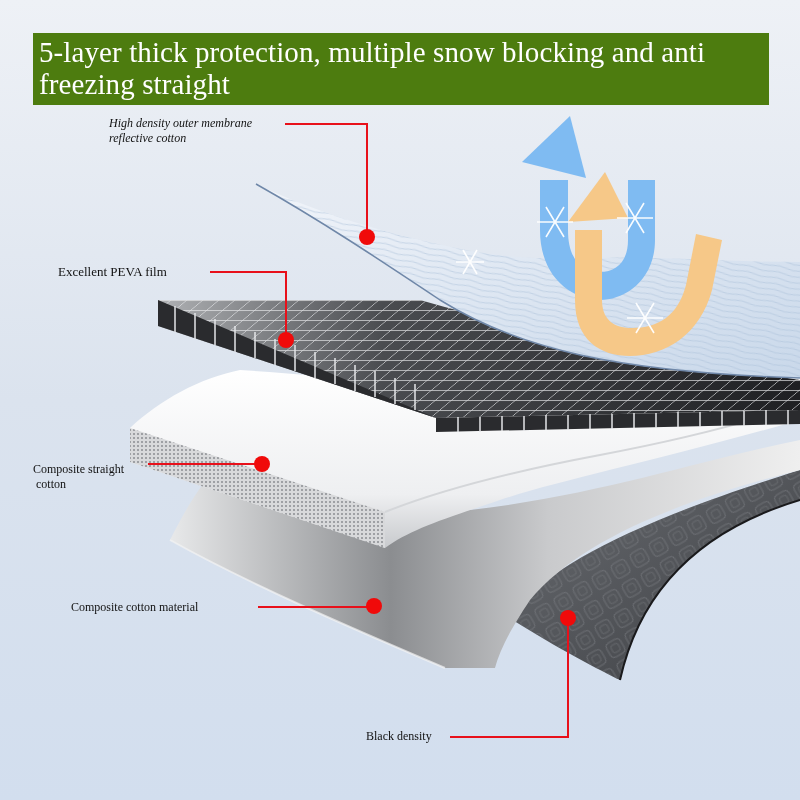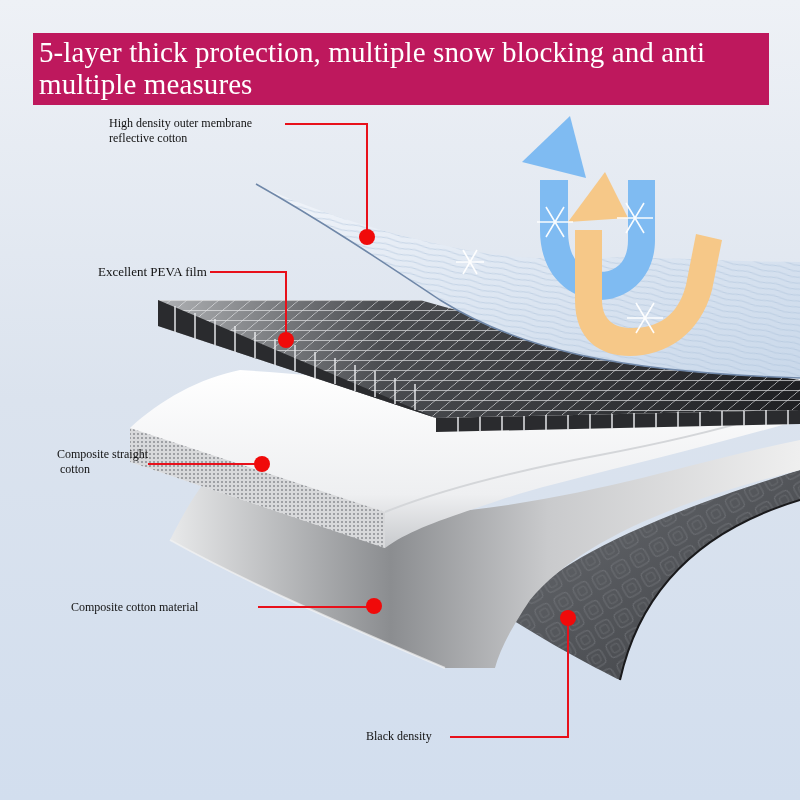--- a/index.html
+++ b/index.html
@@ -1,20 +1,20 @@
 <!DOCTYPE html>
 <html><head>
 <meta charset="utf-8">
 <style>
   html, body { margin:0; padding:0; }
   body { width:800px; height:800px; overflow:hidden; position:relative;
     font-family: "Liberation Serif", "DejaVu Serif", serif;
     background: linear-gradient(180deg, #e9edf4 0%, #dfe6f0 35%, #d6e0ed 60%, #dbe5f1 100%); }
   .stage { position:absolute; left:0; top:0; width:800px; height:800px; }
-  .banner { position:absolute; left:33px; top:33px; width:736px; height:72px; background:#be185d;
+  .banner { position:absolute; left:33px; top:33px; width:736px; height:72px; background:#4d7c0f;
     color:#fff; font-size:29px; line-height:32px; padding:3px 0 0 6px; box-sizing:border-box; letter-spacing:0.1px; }
   .label { position:absolute; color:#111; font-size:13px; line-height:16px; white-space:nowrap; }
   .label.sm { font-size:12px; line-height:15px; }
   .label.md { font-size:12px; }
   svg.art { position:absolute; left:0; top:0; }
 </style>
 </head>
 <body>
 
 <div class="stage">
@@ -165,33 +165,33 @@
       <circle cx="367" cy="237" r="8"></circle>
       <circle cx="286" cy="340" r="8"></circle>
       <circle cx="262" cy="464" r="8"></circle>
       <circle cx="374" cy="606" r="8"></circle>
       <circle cx="568" cy="618" r="8"></circle>
     </g>
   </svg>
 
   <div class="banner">
     <div>5-layer thick protection, multiple snow blocking and anti</div>
-    <div>multiple measures</div>
-  </div>
-
-  <div class="label sm" style="left:109px; top:116px;">
+    <div>freezing straight</div>
+  </div>
+
+  <div class="label sm" style="left:109px; top:116px;font-style:italic;">
     <div>High density outer membrane</div>
     <div>reflective cotton</div>
   </div>
 
-  <div class="label" style="left:58px; top:264px;margin-left:40px;">
+  <div class="label" style="left:58px; top:264px;">
     <div>Excellent PEVA film</div>
   </div>
 
-  <div class="label sm" style="left:33px; top:447px;margin-left:24px;">
+  <div class="label sm" style="left:33px; top:462px;">
     <div>Composite straight</div>
     <div style="white-space:pre;"> cotton</div>
   </div>
 
   <div class="label md" style="left:71px; top:599px;">
     <div>Composite cotton material</div>
   </div>
 
   <div class="label md" style="left:366px; top:728px;">
     <div>Black density</div>

